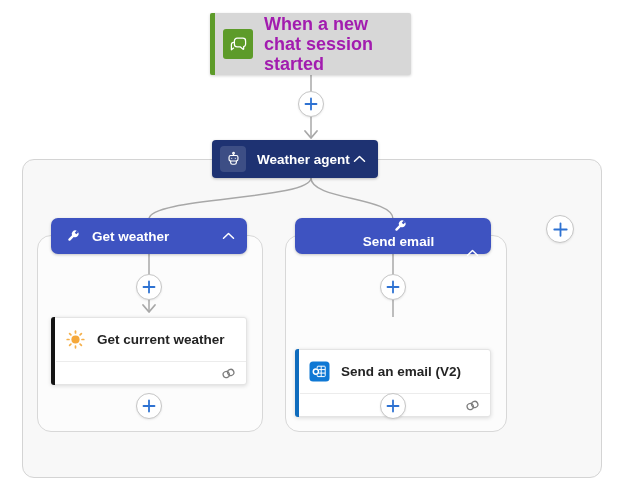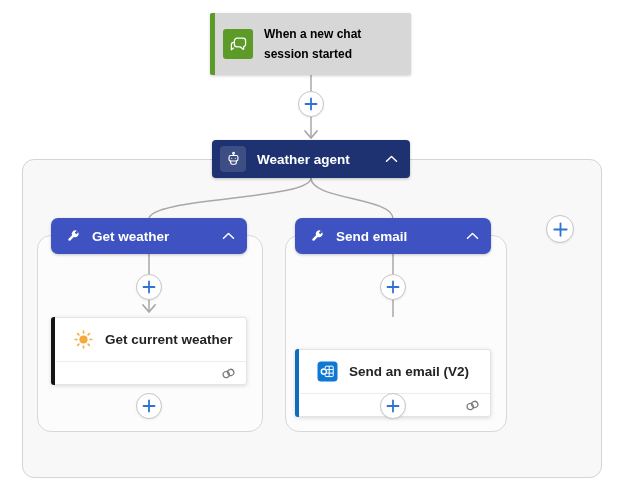--- a/index.html
+++ b/index.html
@@ -22,54 +22,54 @@
   .trigger{
     position:absolute;left:210px;top:13px;width:201px;height:62px;
     background:#d7d7d7;border-radius:2px;display:flex;align-items:center;
     box-shadow:0 1px 3px rgba(0,0,0,.18);cursor:pointer;
   }
   .trigger .accent{position:absolute;left:0;top:0;bottom:0;width:5px;background:#5d9b29;border-radius:2px 0 0 2px;}
   .trigger .tr-icon{
     width:30px;height:30px;border-radius:3px;background:#5d9b29;margin-left:13px;
     display:flex;align-items:center;justify-content:center;flex:0 0 auto;
   }
-  .trigger .label{margin-left:11px;font-size:12px;font-weight:600;color:#000000;line-height:20px;width:125px;}
+  .trigger .label{margin-left:11px;font-size:18px;font-weight:600;color:#a21caf;line-height:20px;width:125px;}
   
   .agent{
-    position:absolute;left:212px;top:140px;width:198px;height:38px;
+    position:absolute;left:212px;top:140px;width:166px;height:38px;
     background:#1e3272;border-radius:4px;display:flex;align-items:center;
     box-shadow:0 1px 3px rgba(0,0,0,.25);cursor:pointer;
   }
   .agent .bot-chip{
     width:26px;height:26px;border-radius:4px;background:rgba(255,255,255,.14);
     margin-left:8px;display:flex;align-items:center;justify-content:center;flex:0 0 auto;
   }
   .agent .label{margin-left:11px;font-size:13.5px;font-weight:700;color:#ffffff;white-space:nowrap;}
   
   .tool-header{
     position:absolute;width:196px;height:36px;background:#3e53c1;border-radius:7px;
     display:flex;align-items:center;box-shadow:0 1px 3px rgba(0,0,0,.22);cursor:pointer;
   }
   .tool-header .label{margin-left:11px;font-size:13.5px;font-weight:700;color:#ffffff;white-space:nowrap;}
   .th-left{left:51px;top:218px;}
-  .th-right{left:295px;top:218px;}
+  .th-right{left:295px;top:218px;flex-direction:column;}
   .wrench-wrap{margin-left:14px;display:flex;align-items:center;flex:0 0 auto;}
   .chev{margin-left:auto;margin-right:12px;display:flex;align-items:center;cursor:pointer;}
   
   .card{
     position:absolute;width:196px;height:68px;background:#ffffff;border-radius:3px;
     border:1px solid #e4e4e4;box-sizing:border-box;
     box-shadow:0 1px 4px rgba(0,0,0,.14);cursor:pointer;
   }
   .card-left{left:51px;top:317px;}
   .card-right{left:295px;top:317px;margin-top:32px;}
   .card .accent{position:absolute;left:-1px;top:-1px;bottom:-1px;width:4px;border-radius:3px 0 0 3px;}
   .accent-black{background:#141414;}
   .accent-blue{background:#0f6cbd;}
-  .card .row-top{height:43px;display:flex;align-items:center;padding-left:8px;}
+  .card .row-top{height:43px;display:flex;align-items:center;}
   .card .a-icon{margin-left:13px;display:flex;align-items:center;flex:0 0 auto;}
   .card .label{margin-left:11px;font-size:13.5px;font-weight:600;color:#242424;white-space:nowrap;}
   .card .divider{height:1px;background:#ececec;margin:0 0 0 4px;}
   .card .row-bottom{height:22px;display:flex;align-items:center;justify-content:flex-end;padding-right:10px;}
   
   .plus{
     position:absolute;width:26px;height:26px;border-radius:50%;background:#ffffff;
     border:1px solid #c6c6c6;box-sizing:border-box;display:flex;align-items:center;justify-content:center;
     cursor:pointer;box-shadow:0 1px 2px rgba(0,0,0,.08);
   }

